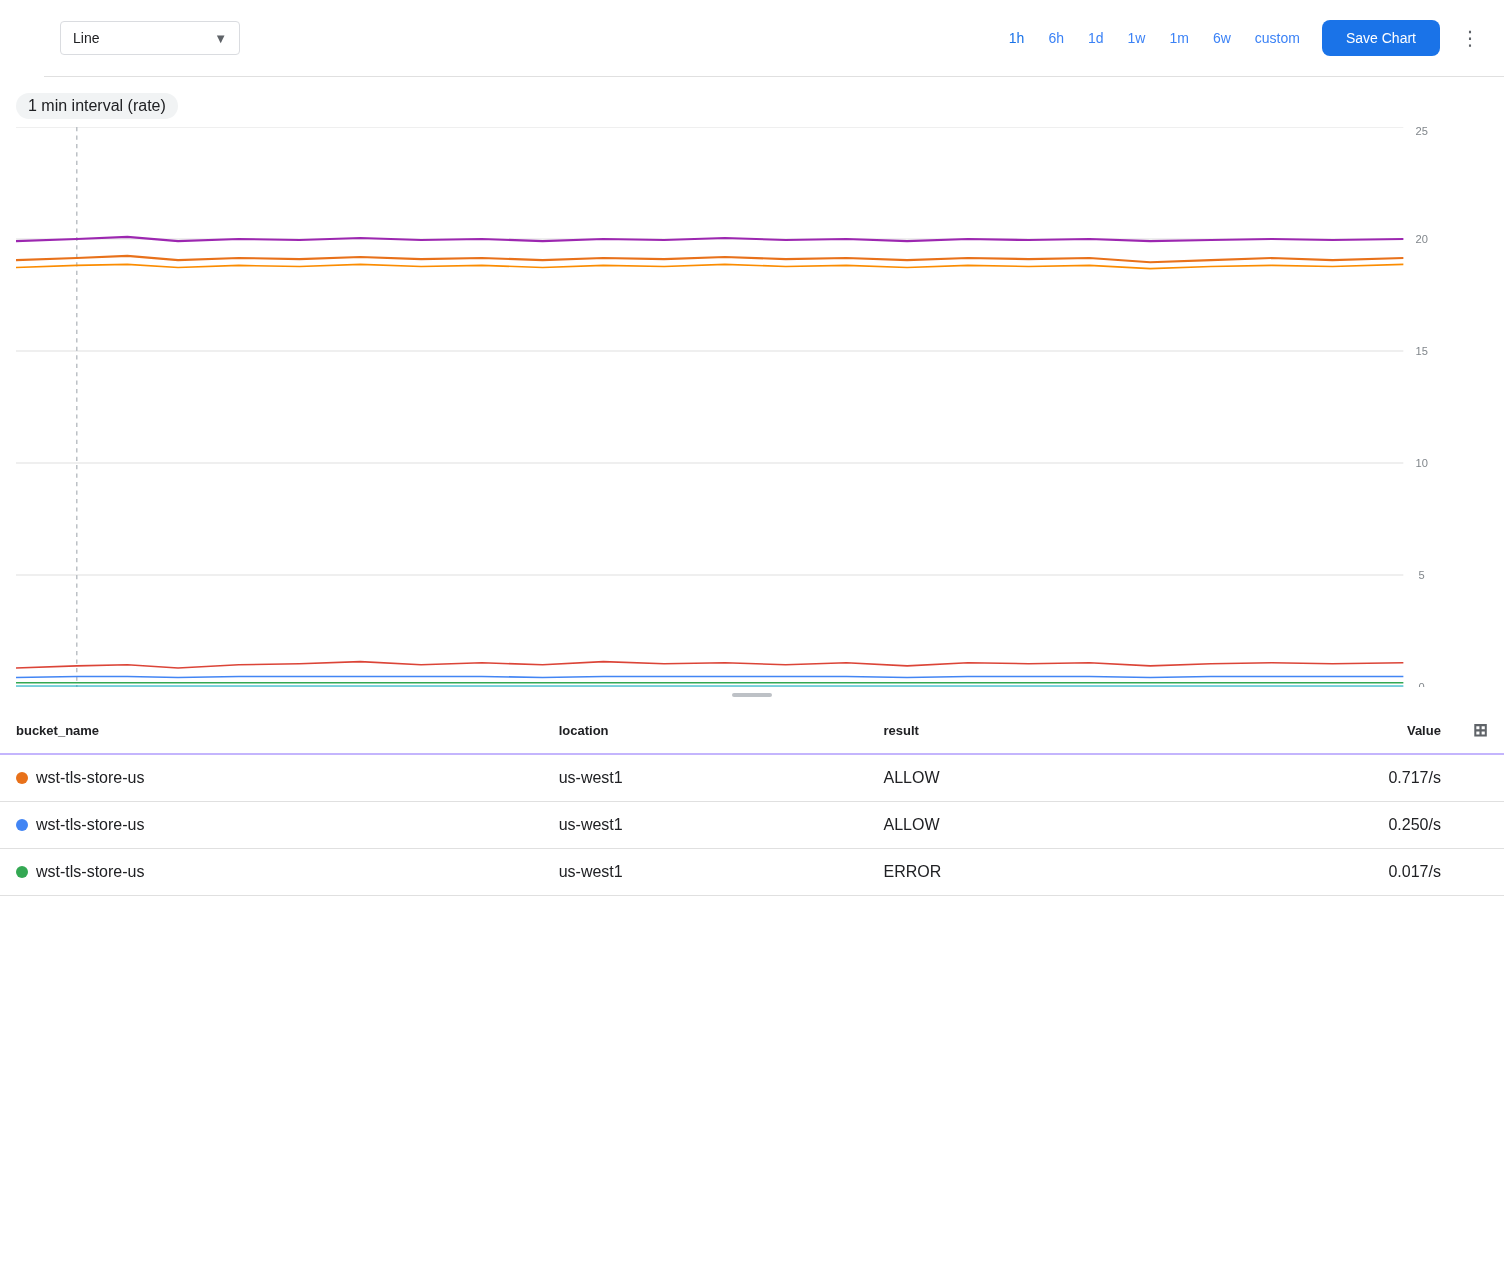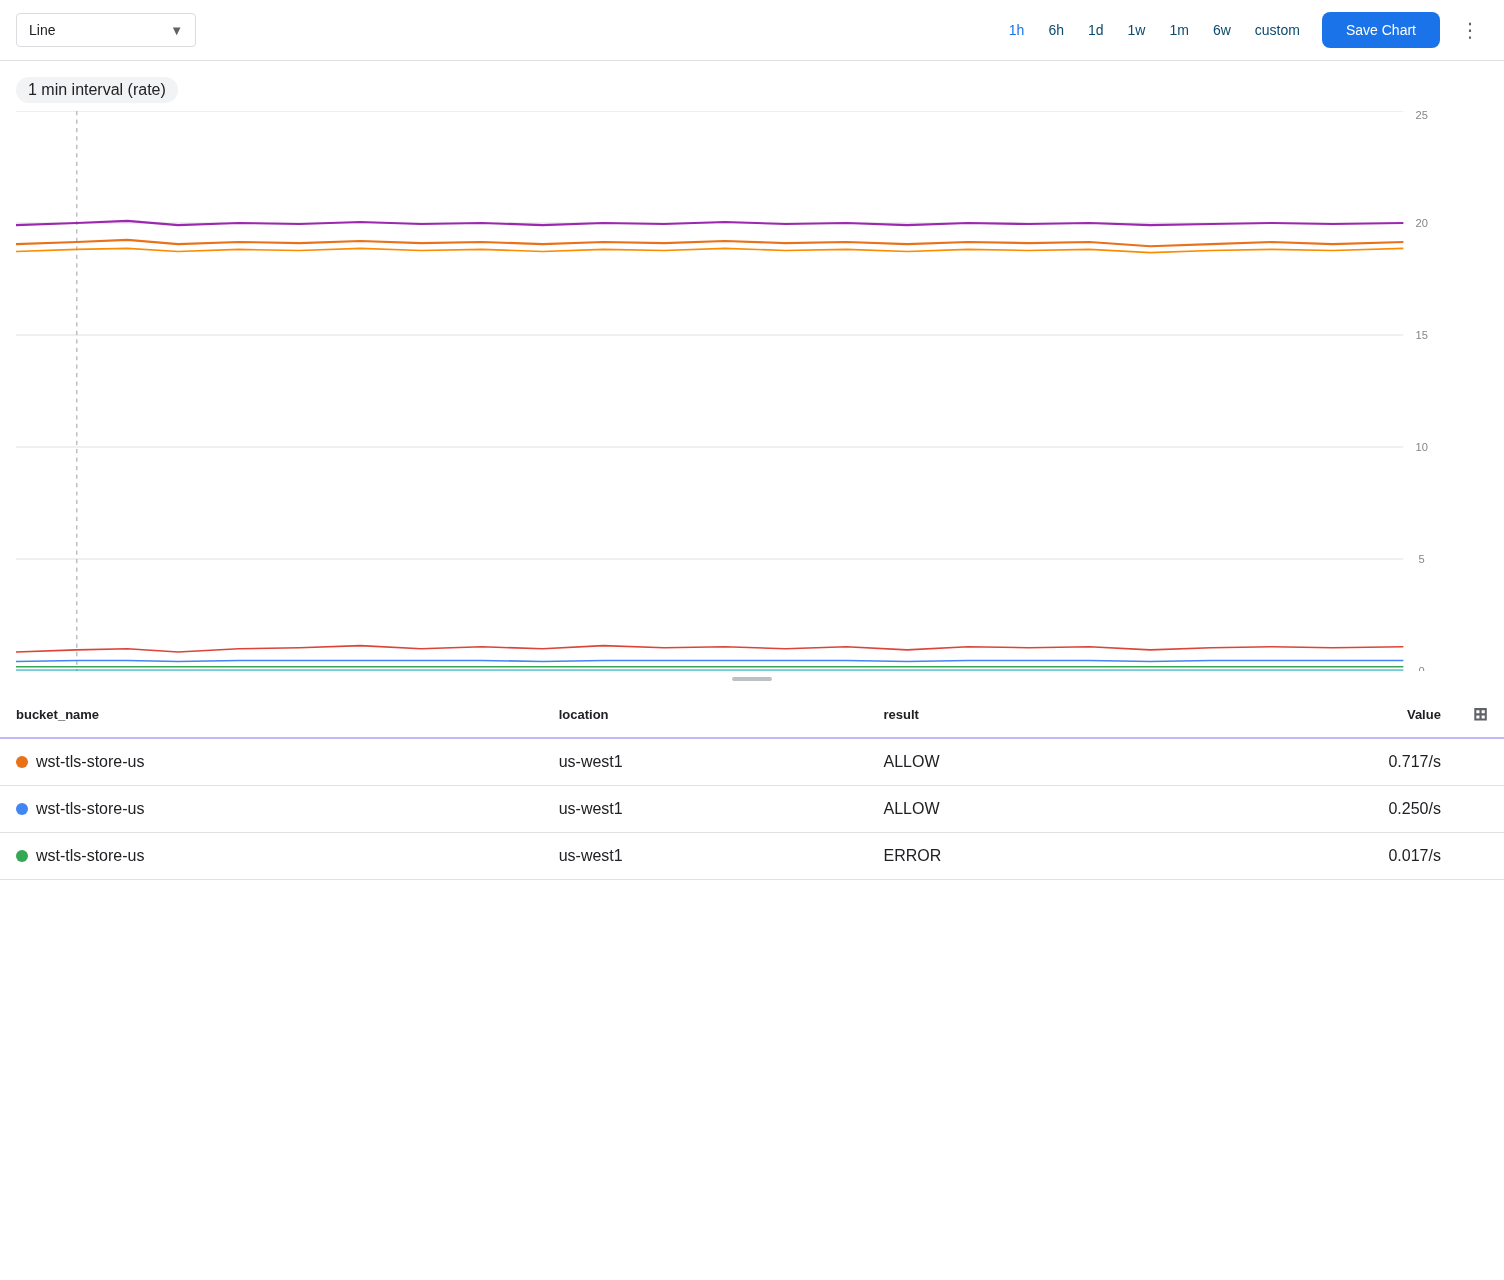--- a/index.html
+++ b/index.html
@@ -6,23 +6,24 @@
     body {
       font-family: 'Google Sans', Arial, sans-serif;
       background: #fff;
       color: #202124;
       font-size: 13px;
     }
 
     .toolbar {
       display: flex;
       align-items: center;
-      padding: 12px 16px;
+      padding: 20px 16px;
       border-bottom: 1px solid #e0e0e0;
       gap: 12px;
+      margin-left: 44px;
     }
 
     .chart-type-select {
       display: flex;
       align-items: center;
       border: 1px solid #dadce0;
       border-radius: 4px;
       padding: 8px 12px;
       gap: 8px;
       cursor: pointer;
@@ -46,21 +47,21 @@
       gap: 4px;
       margin-left: auto;
     }
 
     .time-btn {
       padding: 6px 10px;
       border: none;
       background: transparent;
       cursor: pointer;
       font-size: 14px;
-      color: #0c4a6e;
+      color: #3b82f6;
       border-radius: 4px;
     }
 
     .time-btn.active {
       color: #1a73e8;
       font-weight: 500;
     }
 
     .save-chart-btn {
       background: #1a73e8;

